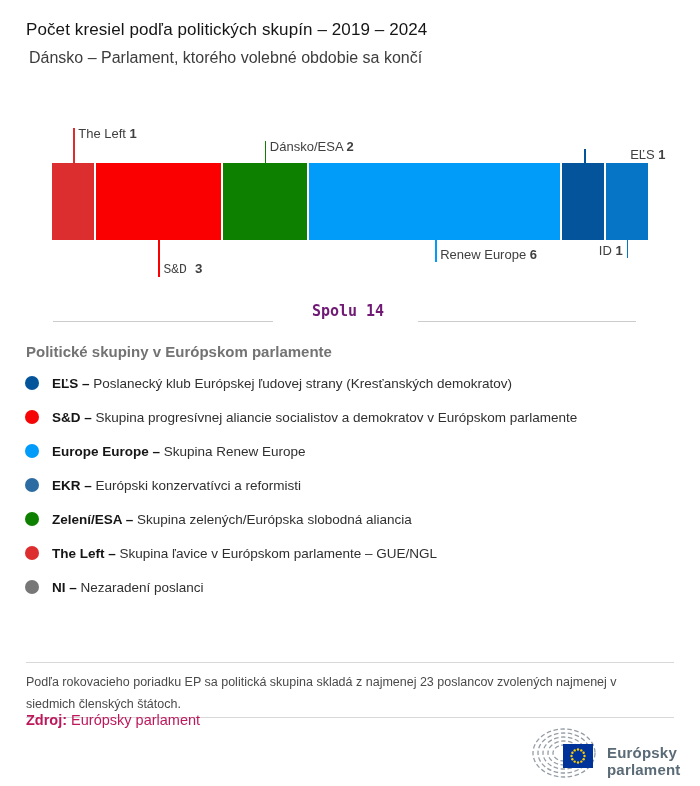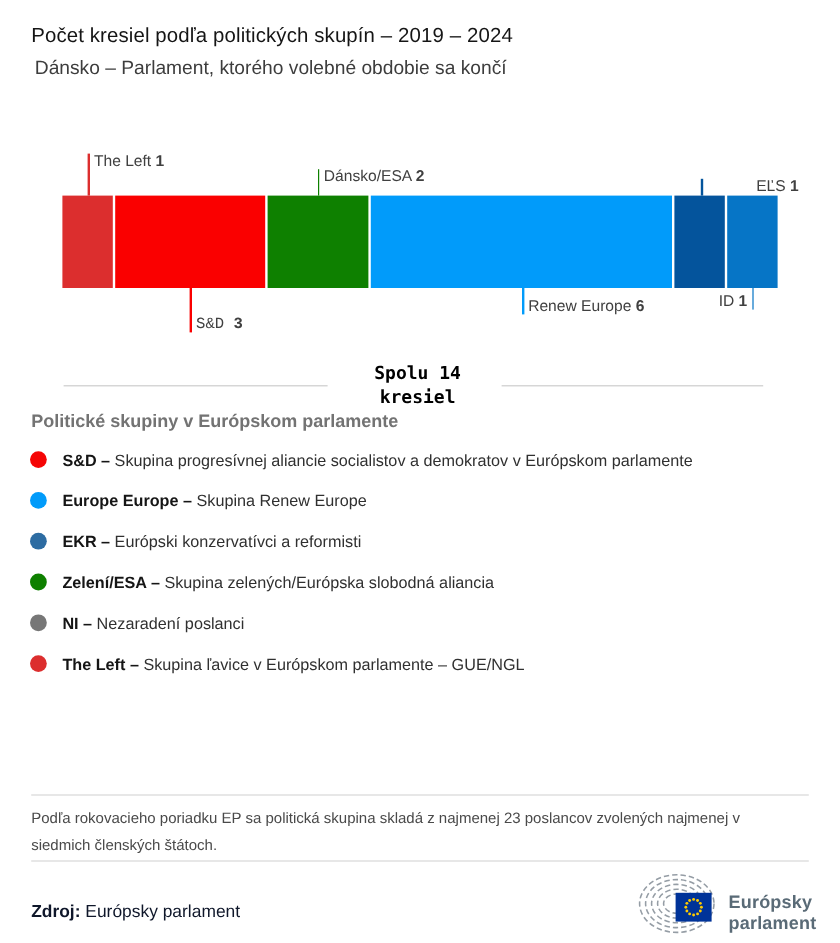--- a/index.html
+++ b/index.html
@@ -15,34 +15,34 @@
   .bar   { position:absolute; left:52px; top:53px; width:596px; height:77px; display:flex; gap:2px; background:#ffffff; }
   .seg   { height:100%; }
   .tick  { position:absolute; width:1.5px; }
   .clabel{ position:absolute; font-size:13px; color:#404040; white-space:nowrap; line-height:15px; }
   .clabel b { font-weight:700; }
 
   .total-line { position:absolute; height:1px; background:#cccccc; }
   .total-text {
     position:absolute; left:273px; top:301px; width:150px; text-align:center;
     font-family:"DejaVu Sans Mono", monospace; font-weight:700; font-size:15px;
-    line-height:20px; color:#000000;
+    line-height:20px; color:#701a75;
   }
 
   .legend-title { position:absolute; left:26px; top:343px; font-size:15px; font-weight:700; color:#737373; }
   .legend { position:absolute; left:25px; top:366px; list-style:none; width:660px; }
   .legend li { display:flex; align-items:center; height:34px; }
   .dot  { width:14px; height:14px; border-radius:50%; flex:0 0 14px; margin-right:13px; }
   .ltxt { font-size:13.5px; color:#303030; }
   .ltxt .lname { font-weight:700; color:#151515; }
 
   .rule { position:absolute; left:26px; width:648px; height:1px; background:#d8d8d8; }
   .note { position:absolute; left:26px; top:671px; width:630px; font-size:12.5px; line-height:22px; color:#4a4a4a; }
 
-  .source { position:absolute; left:26px; top:752px; font-size:14.5px; color:#0f172a; }
+  .source { position:absolute; left:26px; top:712px; font-size:14.5px; color:#be185d; }
   .source .src-label { font-weight:700; }
 
   .logo { position:absolute; left:531px; top:724px; width:160px; height:58px; display:flex; align-items:center; }
   .logo-text { margin-left:6px; font-size:15px; line-height:17px; font-weight:700; color:#5a6b77; letter-spacing:.2px;margin-top:16px; }
 </style>
 </head>
 <body>
 
 <div class="title">Počet kresiel podľa politických skupín – 2019 – 2024</div>
 <div class="subtitle">Dánsko – Parlament, ktorého volebné obdobie sa končí</div>
@@ -69,48 +69,51 @@
       <div class="clabel" style="top: 37px; left: 589.143px; margin-left: 41px;"><span>EĽS </span><b>1</b></div>
       <div class="tick" style="left: 626.714px; height: 18px; background: rgb(6, 117, 198); top: 130px;"></div>
       <div class="clabel" style="top: 133px; right: 77.2857px;"><span>ID </span><b>1</b></div>
     </div>
 </div>
 
 <div class="total-line" style="left:53px; top:321px; width:220px;"></div>
 <div class="total-line" style="left:418px; top:321px; width:218px;"></div>
 <div class="total-text">
   <div>Spolu 14</div>
-  <div>kresiel</div>
 </div>
 
 <div class="legend-title">Politické skupiny v Európskom parlamente</div>
 <ul class="legend">
+    <li>
+      <span class="dot" style="background: rgb(4, 84, 156);"></span>
+      <span class="ltxt"><span class="lname">EĽS – </span><span>Poslanecký klub Európskej ľudovej strany (Kresťanských demokratov)</span></span>
+    </li>
     <li>
       <span class="dot" style="background: rgb(245, 5, 5);"></span>
       <span class="ltxt"><span class="lname">S&amp;D – </span><span>Skupina progresívnej aliancie socialistov a demokratov v Európskom parlamente</span></span>
     </li>
     <li>
       <span class="dot" style="background: rgb(1, 155, 250);"></span>
       <span class="ltxt"><span class="lname">Europe Europe – </span><span>Skupina Renew Europe</span></span>
     </li>
     <li>
       <span class="dot" style="background: rgb(45, 108, 162);"></span>
       <span class="ltxt"><span class="lname">EKR – </span><span>Európski konzervatívci a reformisti</span></span>
     </li>
     <li>
       <span class="dot" style="background: rgb(14, 128, 0);"></span>
       <span class="ltxt"><span class="lname">Zelení/ESA – </span><span>Skupina zelených/Európska slobodná aliancia</span></span>
     </li>
     <li>
+      <span class="dot" style="background: rgb(220, 46, 46);"></span>
+      <span class="ltxt"><span class="lname">The Left – </span><span>Skupina ľavice v Európskom parlamente – GUE/NGL</span></span>
+    </li>
+    <li>
       <span class="dot" style="background: rgb(119, 119, 119);"></span>
       <span class="ltxt"><span class="lname">NI – </span><span>Nezaradení poslanci</span></span>
-    </li>
-    <li>
-      <span class="dot" style="background: rgb(220, 46, 46);"></span>
-      <span class="ltxt"><span class="lname">The Left – </span><span>Skupina ľavice v Európskom parlamente – GUE/NGL</span></span>
     </li>
   </ul>
 
 <div class="rule" style="top:662px;"></div>
 <div class="note">Podľa rokovacieho poriadku EP sa politická skupina skladá z najmenej 23 poslancov zvolených najmenej v siedmich členských štátoch.</div>
 <div class="rule" style="top:717px;"></div>
 
 <div class="source"><span class="src-label">Zdroj:</span><span> Európsky parlament</span></div>
 
 <div class="logo">

